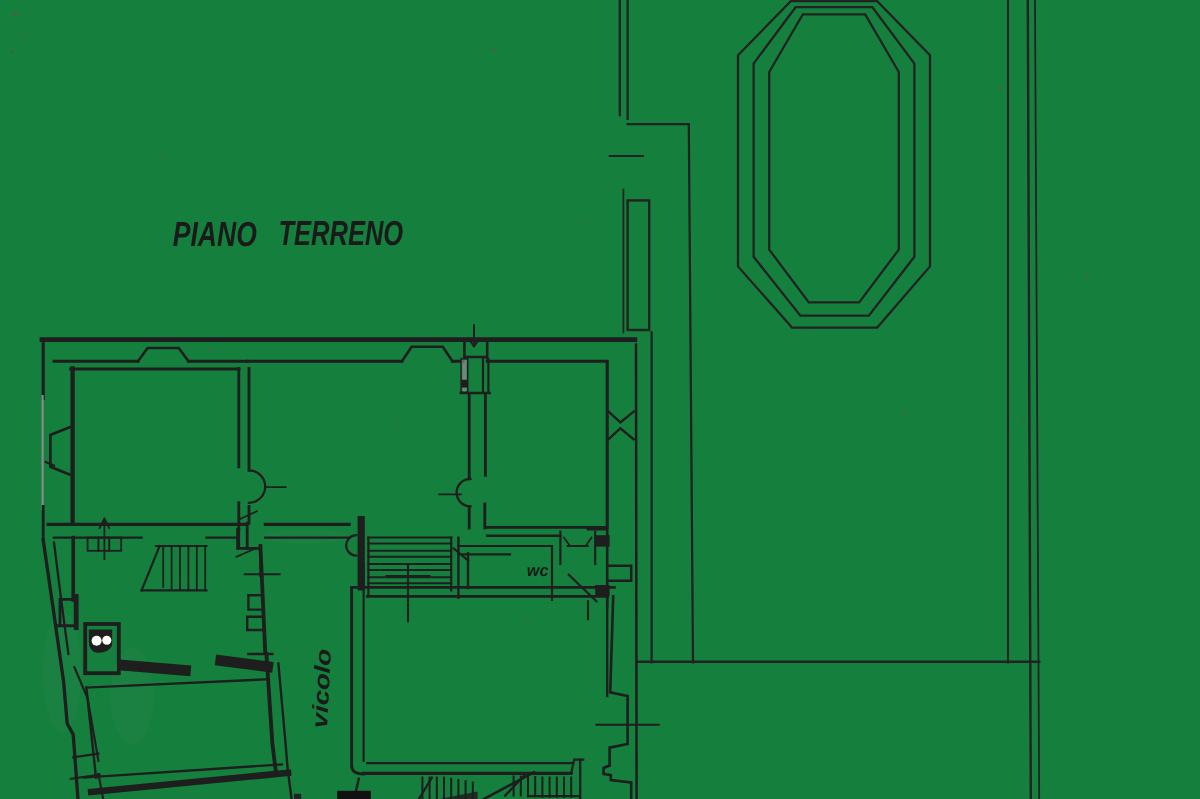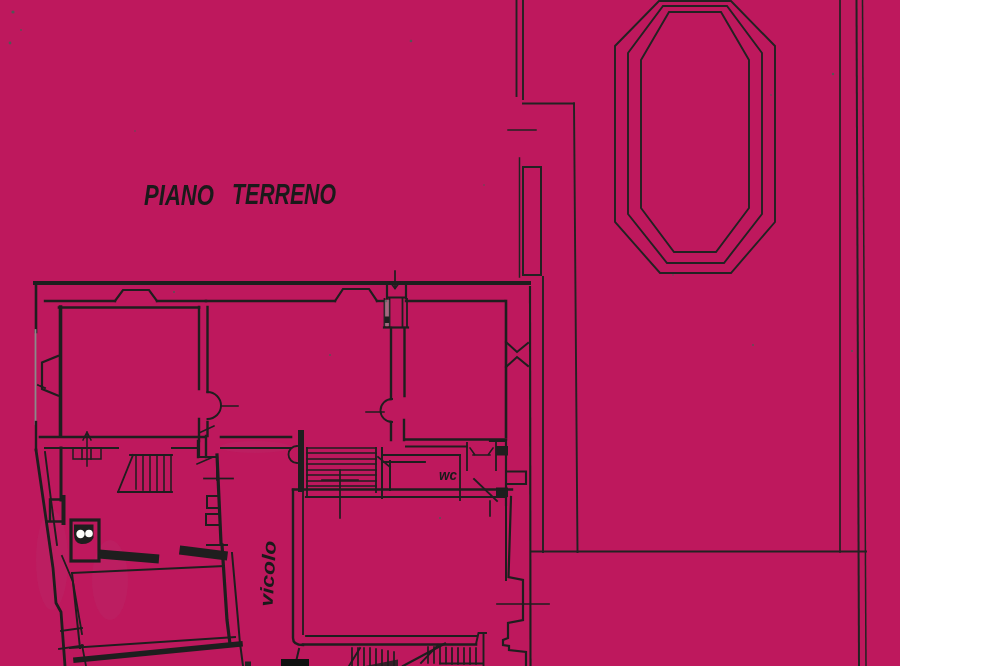--- a/index.html
+++ b/index.html
@@ -1,16 +1,16 @@
 <!DOCTYPE html>
 <html><head>
 <meta charset="utf-8">
 <style>
 html,body{margin:0;padding:0;background:#fff;}
-#page{position:relative;width:900px;height:666px;background:#be185d;overflow:hidden;}
+#page{position:relative;width:1000px;height:666px;background:#15803d;overflow:hidden;}
 svg{position:absolute;left:0;top:0;filter:blur(0.3px);}
 </style>
 </head>
 <body>
 <div id="page">
 <svg width="1000" height="666" viewBox="0 0 1000 666">
 
   <g fill="#9a9aa6" opacity="0.05">
     <ellipse cx="52" cy="560" rx="16" ry="50"></ellipse>
     <ellipse cx="110" cy="580" rx="18" ry="40"></ellipse>

